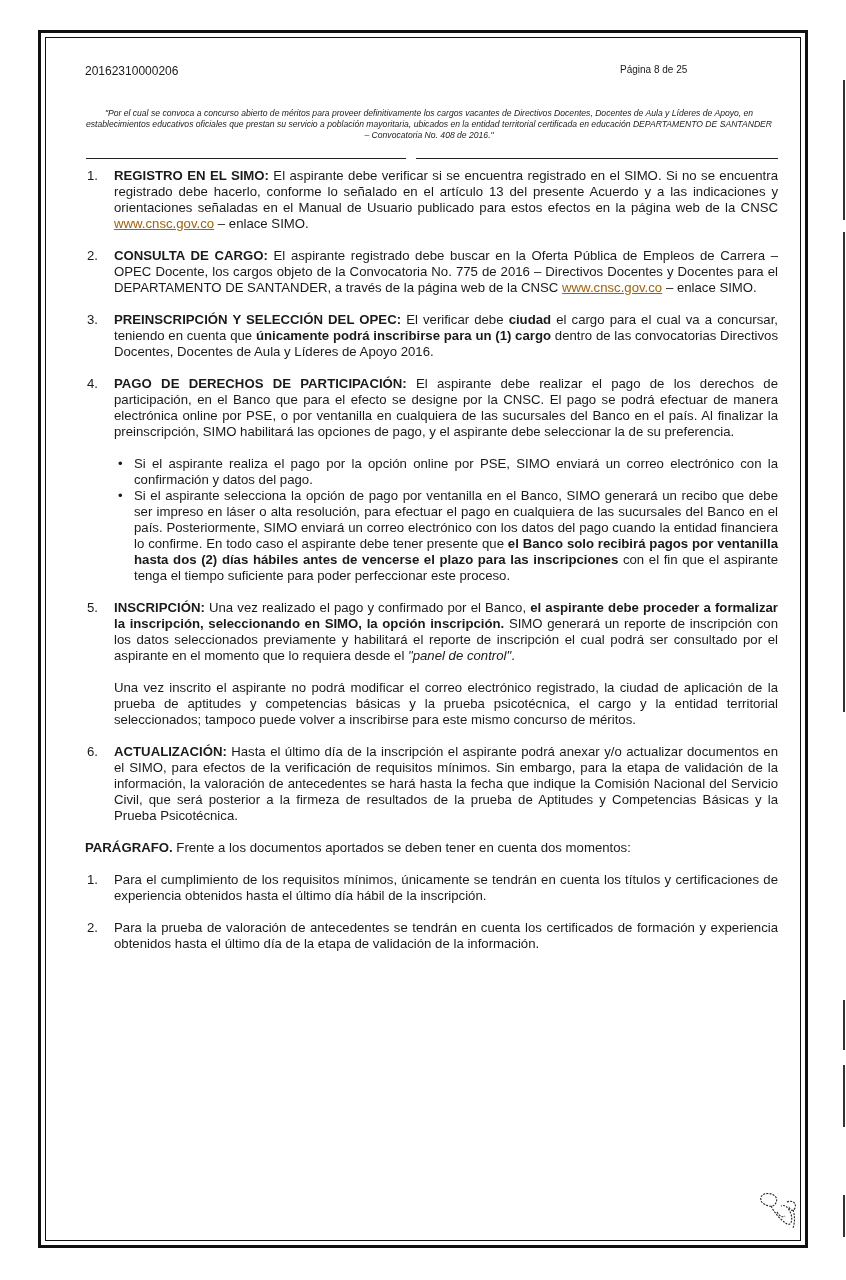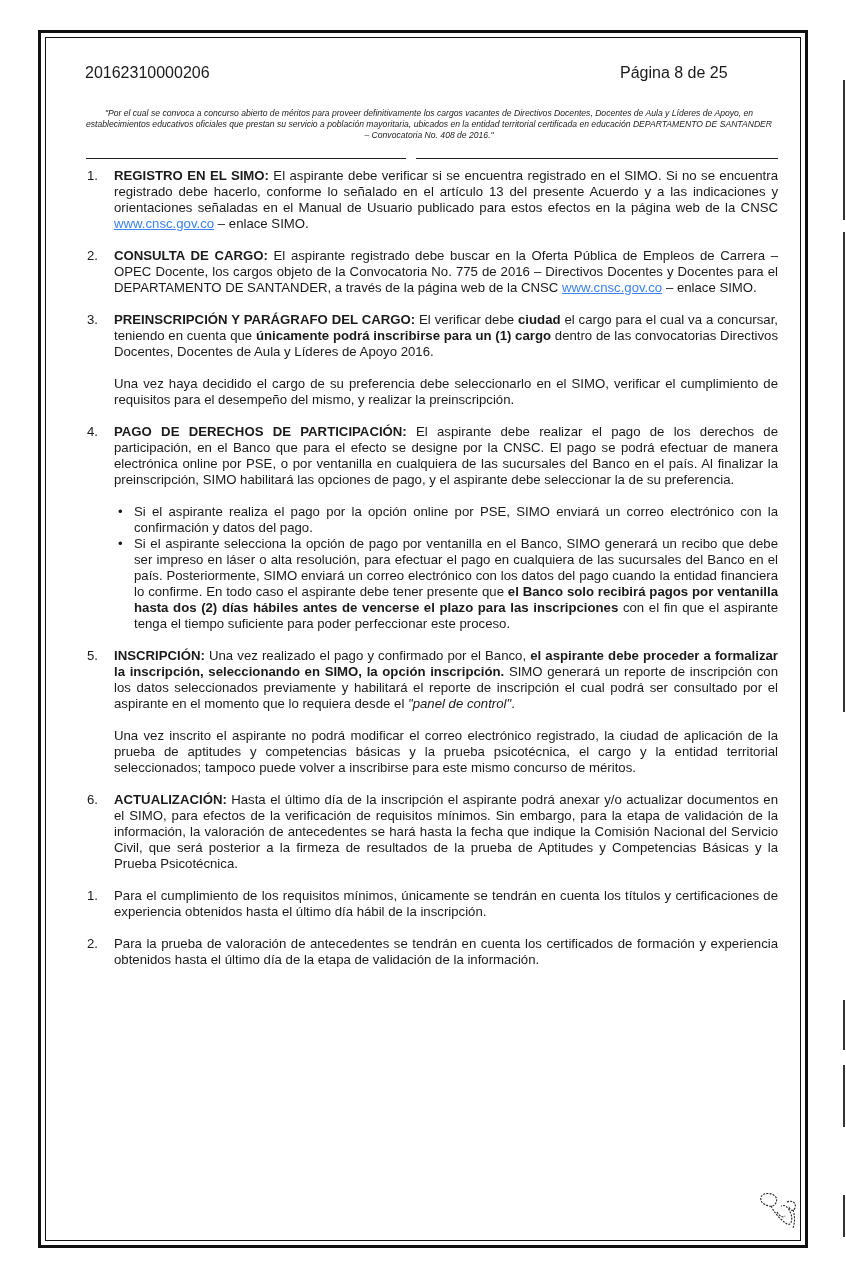--- a/index.html
+++ b/index.html
@@ -3,36 +3,36 @@
 <meta charset="utf-8">
 <style>
   html, body { margin: 0; padding: 0; background: #ffffff; }
   body { width: 846px; height: 1280px; position: relative; overflow: hidden;
          font-family: "Liberation Sans", sans-serif; color: #1a1a1a; }
   .frame-outer { position: absolute; left: 38px; top: 30px; width: 770px; height: 1218px;
                  border: 3px solid #111; box-sizing: border-box; }
   .frame-inner { position: absolute; left: 45px; top: 37px; width: 756px; height: 1204px;
                  border: 1.5px solid #111; box-sizing: border-box; }
   .margin-mark { position: absolute; left: 843px; width: 1.5px; background: #333; }
-  .hdr-id { position: absolute; left: 85px; top: 64px; font-size: 16px; }
-  .hdr-page { position: absolute; left: 620px; top: 64px; font-size: 16px; }
+  .hdr-id { position: absolute; left: 85px; top: 64px; font-size: 12px; }
+  .hdr-page { position: absolute; left: 620px; top: 64px; font-size: 10px; }
   .subtitle { position: absolute; left: 84px; top: 108px; width: 690px; text-align: center;
               font-size: 8.6px; font-style: italic; line-height: 11px; color: #222; }
   .rule { position: absolute; top: 158px; height: 1.3px; background: #222; }
   .content { position: absolute; left: 86px; top: 168px; width: 692px;
              font-size: 13.2px; line-height: 16px; text-align: justify; }
   .item { position: relative; padding-left: 28px; margin-bottom: 16px; }
   .item .num { position: absolute; left: 1px; top: 0; }
   .item p { margin: 0; }
   .item p + p { margin-top: 16px; }
   .bullets { margin: 16px 0 0 0; padding: 0; list-style: none; }
   .bullets li { position: relative; padding-left: 20px; }
   .bullets li .dot { position: absolute; left: 4px; top: 0; }
   b { font-weight: bold; margin-top: 40px; }
-  a { color: #3b82f6; text-decoration: underline; }
+  a { color: #a16207; text-decoration: underline; }
   .para { margin: 0 0 16px 0; }
   .stamp { position: absolute; left: 757px; top: 1190px; width: 46px; height: 42px; }
 </style>
 </head>
 <body>
 
 <div class="frame-outer"></div>
 <div class="frame-inner"></div>
 
 <div class="margin-mark" style="top:80px;height:140px;"></div>
@@ -55,22 +55,21 @@
     <p><b>REGISTRO EN EL SIMO:</b><span> El aspirante debe verificar si se encuentra registrado en el SIMO. Si no se encuentra registrado debe hacerlo, conforme lo señalado en el artículo 13 del presente Acuerdo y a las indicaciones y orientaciones señaladas en el Manual de Usuario publicado para estos efectos en la página web de la CNSC </span><a>www.cnsc.gov.co</a><span> – enlace SIMO.</span></p>
   </div>
 
   <div class="item">
     <span class="num">2.</span>
     <p><b>CONSULTA DE CARGO:</b><span> El aspirante registrado debe buscar en la Oferta Pública de Empleos de Carrera – OPEC Docente, los cargos objeto de la Convocatoria No. 775 de 2016 – Directivos Docentes y Docentes para el DEPARTAMENTO DE SANTANDER, a través de la página web de la CNSC </span><a>www.cnsc.gov.co</a><span> – enlace SIMO.</span></p>
   </div>
 
   <div class="item">
     <span class="num">3.</span>
-    <p><b>PREINSCRIPCIÓN Y PARÁGRAFO DEL CARGO:</b><span> El verificar debe </span><b>ciudad</b><span> el cargo para el cual va a concursar, teniendo en cuenta que </span><b>únicamente podrá inscribirse para un (1) cargo</b><span> dentro de las convocatorias Directivos Docentes, Docentes de Aula y Líderes de Apoyo 2016.</span></p>
-    <p>Una vez haya decidido el cargo de su preferencia debe seleccionarlo en el SIMO, verificar el cumplimiento de requisitos para el desempeño del mismo, y realizar la preinscripción.</p>
+    <p><b>PREINSCRIPCIÓN Y SELECCIÓN DEL OPEC:</b><span> El verificar debe </span><b>ciudad</b><span> el cargo para el cual va a concursar, teniendo en cuenta que </span><b>únicamente podrá inscribirse para un (1) cargo</b><span> dentro de las convocatorias Directivos Docentes, Docentes de Aula y Líderes de Apoyo 2016.</span></p>
   </div>
 
   <div class="item">
     <span class="num">4.</span>
     <p><b>PAGO DE DERECHOS DE PARTICIPACIÓN:</b><span> El aspirante debe realizar el pago de los derechos de participación, en el Banco que para el efecto se designe por la CNSC. El pago se podrá efectuar de manera electrónica online por PSE, o por ventanilla en cualquiera de las sucursales del Banco en el país. Al finalizar la preinscripción, SIMO habilitará las opciones de pago, y el aspirante debe seleccionar la de su preferencia.</span></p>
     <ul class="bullets">
       <li>
         <span class="dot">•</span>
         <span>Si el aspirante realiza el pago por la opción online por PSE, SIMO enviará un correo electrónico con la confirmación y datos del pago.</span>
       </li>
@@ -85,20 +84,21 @@
     <span class="num">5.</span>
     <p><b>INSCRIPCIÓN:</b><span> Una vez realizado el pago y confirmado por el Banco, </span><b>el aspirante debe proceder a formalizar la inscripción, seleccionando en SIMO, la opción inscripción.</b><span> SIMO generará un reporte de inscripción con los datos seleccionados previamente y habilitará el reporte de inscripción el cual podrá ser consultado por el aspirante en el momento que lo requiera desde el </span><i>"panel de control"</i><span>.</span></p>
     <p>Una vez inscrito el aspirante no podrá modificar el correo electrónico registrado, la ciudad de aplicación de la prueba de aptitudes y competencias básicas y la prueba psicotécnica, el cargo y la entidad territorial seleccionados; tampoco puede volver a inscribirse para este mismo concurso de méritos.</p>
   </div>
 
   <div class="item">
     <span class="num">6.</span>
     <p><b>ACTUALIZACIÓN:</b><span> Hasta el último día de la inscripción el aspirante podrá anexar y/o actualizar documentos en el SIMO, para efectos de la verificación de requisitos mínimos.  Sin embargo, para la etapa de validación de la información, la valoración de antecedentes se hará hasta la fecha que indique la Comisión Nacional del Servicio Civil, que será posterior a la firmeza de resultados de la prueba de Aptitudes y Competencias Básicas y la Prueba Psicotécnica.</span></p>
   </div>
 
+  <p class="para" style="margin-left:-1px;"><b>PARÁGRAFO.</b><span> Frente a los documentos aportados se deben tener en cuenta dos momentos:</span></p>
 
   <div class="item">
     <span class="num">1.</span>
     <p>Para el cumplimiento de los requisitos mínimos, únicamente se tendrán en cuenta los títulos y certificaciones de experiencia obtenidos hasta el último día hábil de la inscripción.</p>
   </div>
   <div class="item">
     <span class="num">2.</span>
     <p>Para la prueba de valoración de antecedentes se tendrán en cuenta los certificados de formación y experiencia obtenidos hasta el último día de la etapa de validación de la información.</p>
   </div>
 </div>

